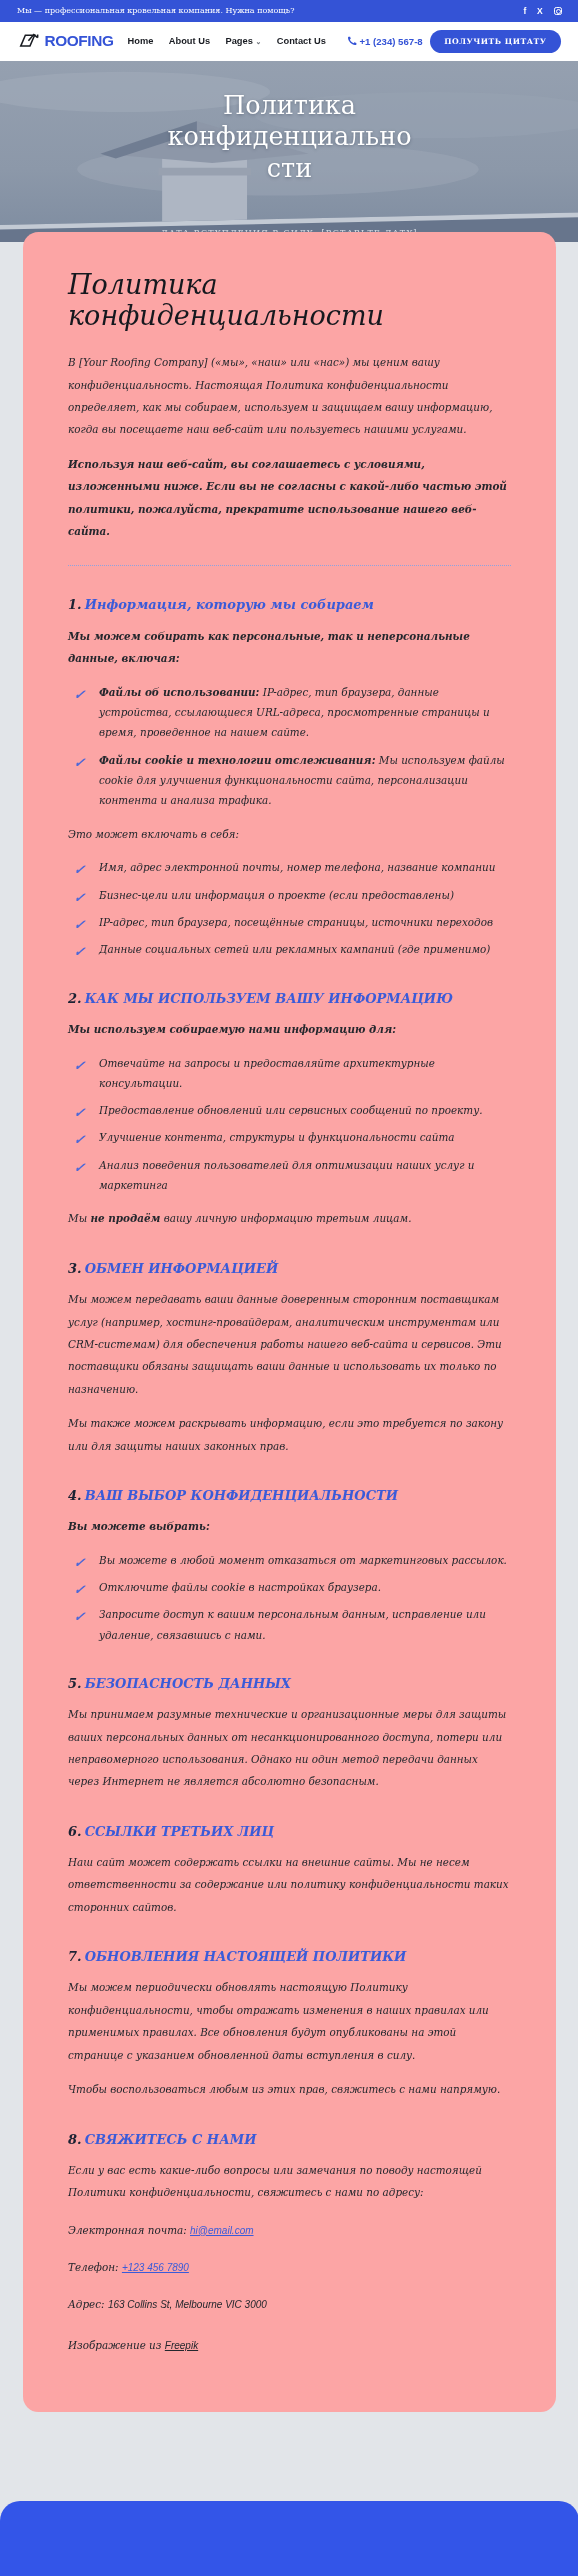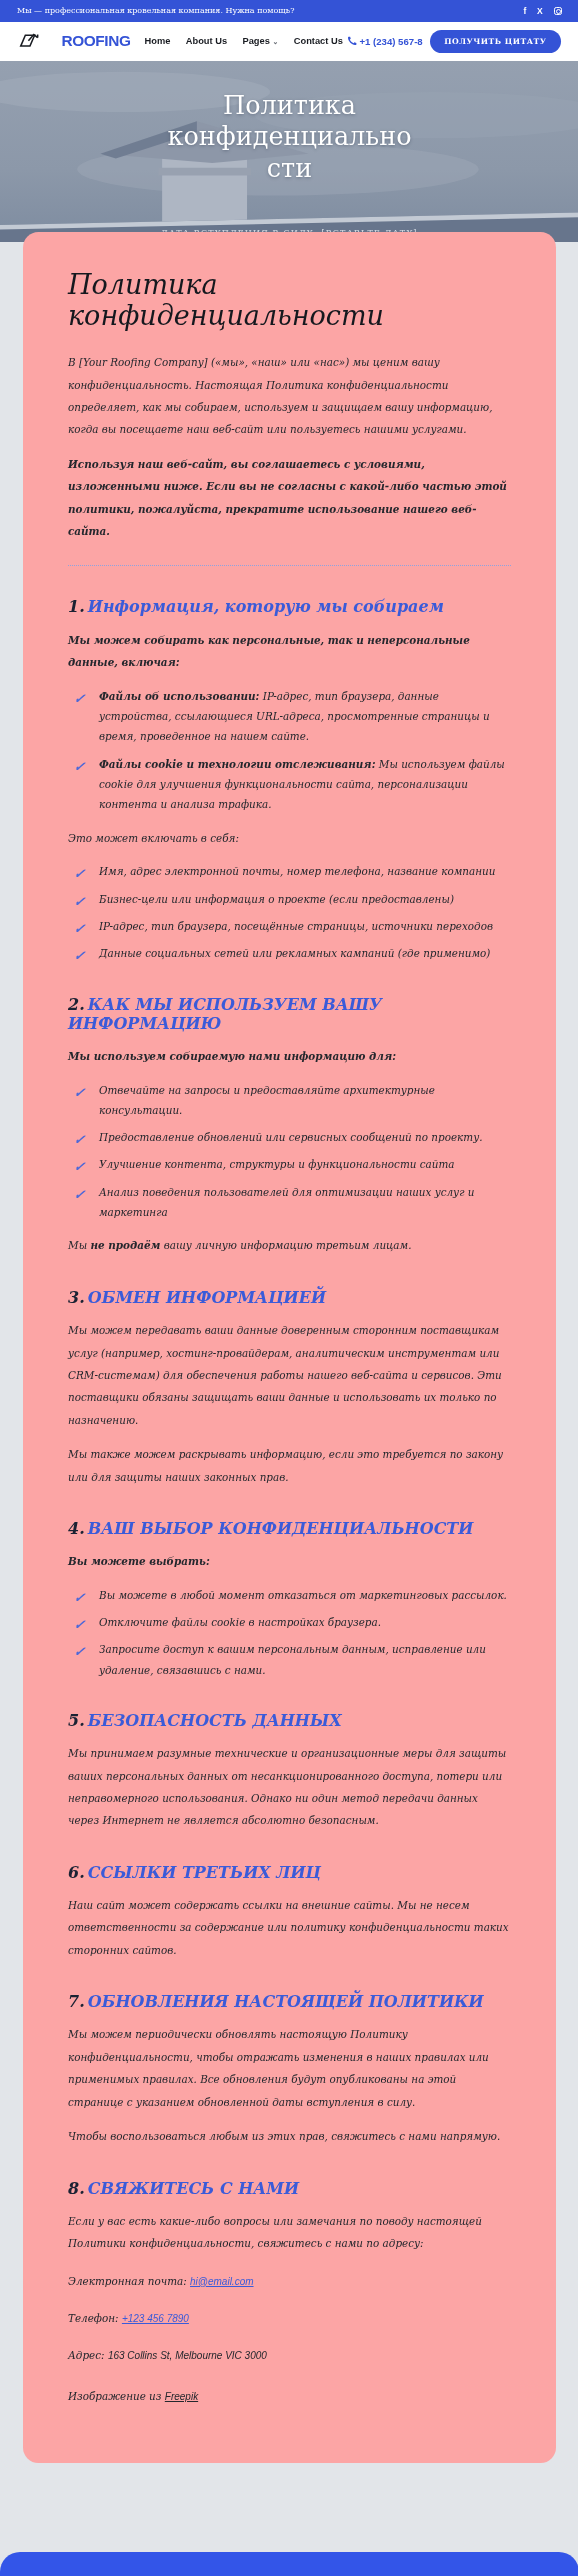--- a/index.html
+++ b/index.html
@@ -16,21 +16,21 @@
   .topbar .spacer { flex:1; }
   .tb-icons { display:flex; gap:10.8px; align-items:center; }
   .tb-ic { color:#fff; font-family:"Liberation Sans",sans-serif; font-weight:bold; font-size:8.5px;
     line-height:1; cursor:pointer; }
   .ig-box { width:8.5px; height:8.5px; border:1.1px solid #fff; border-radius:2.3px; position:relative; display:inline-block; }
   .ig-box::after { content:""; position:absolute; left:1.7px; top:1.7px; width:3.1px; height:3.1px;
     border:0.9px solid #fff; border-radius:50%; }
   
   .nav { height:39px; background:#fff; display:flex; align-items:center; padding:0 18.5px;
     font-family:"Liberation Sans",sans-serif; }
-  .brand { display:flex; align-items:center; gap:18px; }
+  .brand { display:flex; align-items:center; gap:1px; }
   .brand-name { font-size:15.4px; font-weight:800; letter-spacing:-0.4px; color:#3453d6; }
   .nav-links { display:flex; gap:15.4px; margin-left:14px; }
   .nav-link { font-size:9.3px; font-weight:bold; color:#191c22; cursor:pointer; }
   .nav-link .chev { font-size:7px; color:#6b7078; }
   .nav .spacer { flex:1; }
   .nav-phone { display:flex; align-items:center; gap:2px; color:#3453d6; font-weight:bold; font-size:9.6px; }
   .cta-btn { margin-left:7.7px; background:#3453d6; color:#fff; border:none; border-radius:771px;
     padding:7px 14px; font-family:"DejaVu Serif",serif; font-weight:bold; font-size:7.7px;
     letter-spacing:0.5px; cursor:pointer; }
   
@@ -42,21 +42,21 @@
   .hero-date { position:absolute; left:0; right:0; bottom:4.6px; font-size:8px; letter-spacing:1.2px;
     color:#eef1f5; opacity:.85; text-transform:uppercase; }
   
   .card-wrap { padding:0 23px; }
   .policy-card { background:#fca5a5; border-radius:15.4px; margin-top:-9.3px; position:relative;
     padding:37px 45px 40px;font-style:italic; }
   .policy-title { font-size:27px; font-weight:500; margin:0 0 20px; color:#15181e; }
   .bodytext { font-size:10.4px; line-height:2.15; margin:12.3px 0; color:#24272d; }
   .bold { font-weight:bold; }
   .dotted-div { border:none; border-top:1.5px dotted #8fa3e0; margin:23px 0 7.7px; }
-  .sec-head { font-size:16px; margin:31px 0 4.6px; font-weight:600; color:#3a5bd9; }
+  .sec-head { font-size:13px; margin:31px 0 4.6px; font-weight:600; color:#3a5bd9; }
   .sec-head .num { color:#1b2233; margin-right:3.1px; }
   ul.cklist { list-style:none; margin:6.2px 0 3.1px; padding:0; }
   ul.cklist li { position:relative; padding-left:31px; font-size:10.4px; line-height:1.95;
     margin:7px 0; color:#24272d; }
   .ck { position:absolute; left:6.2px; top:0; color:#4d68d8; font-weight:bold; font-size:13px;
     transform:skewX(-8deg); }
   .ck::before { content:"✓"; }
   .contact-line { font-size:10.4px; line-height:2.0; margin:16px 0; }
   a.blue-link { color:#3a5bd9; font-family:"Liberation Sans",sans-serif; font-size:10px;
     text-decoration:underline; cursor:pointer; }

